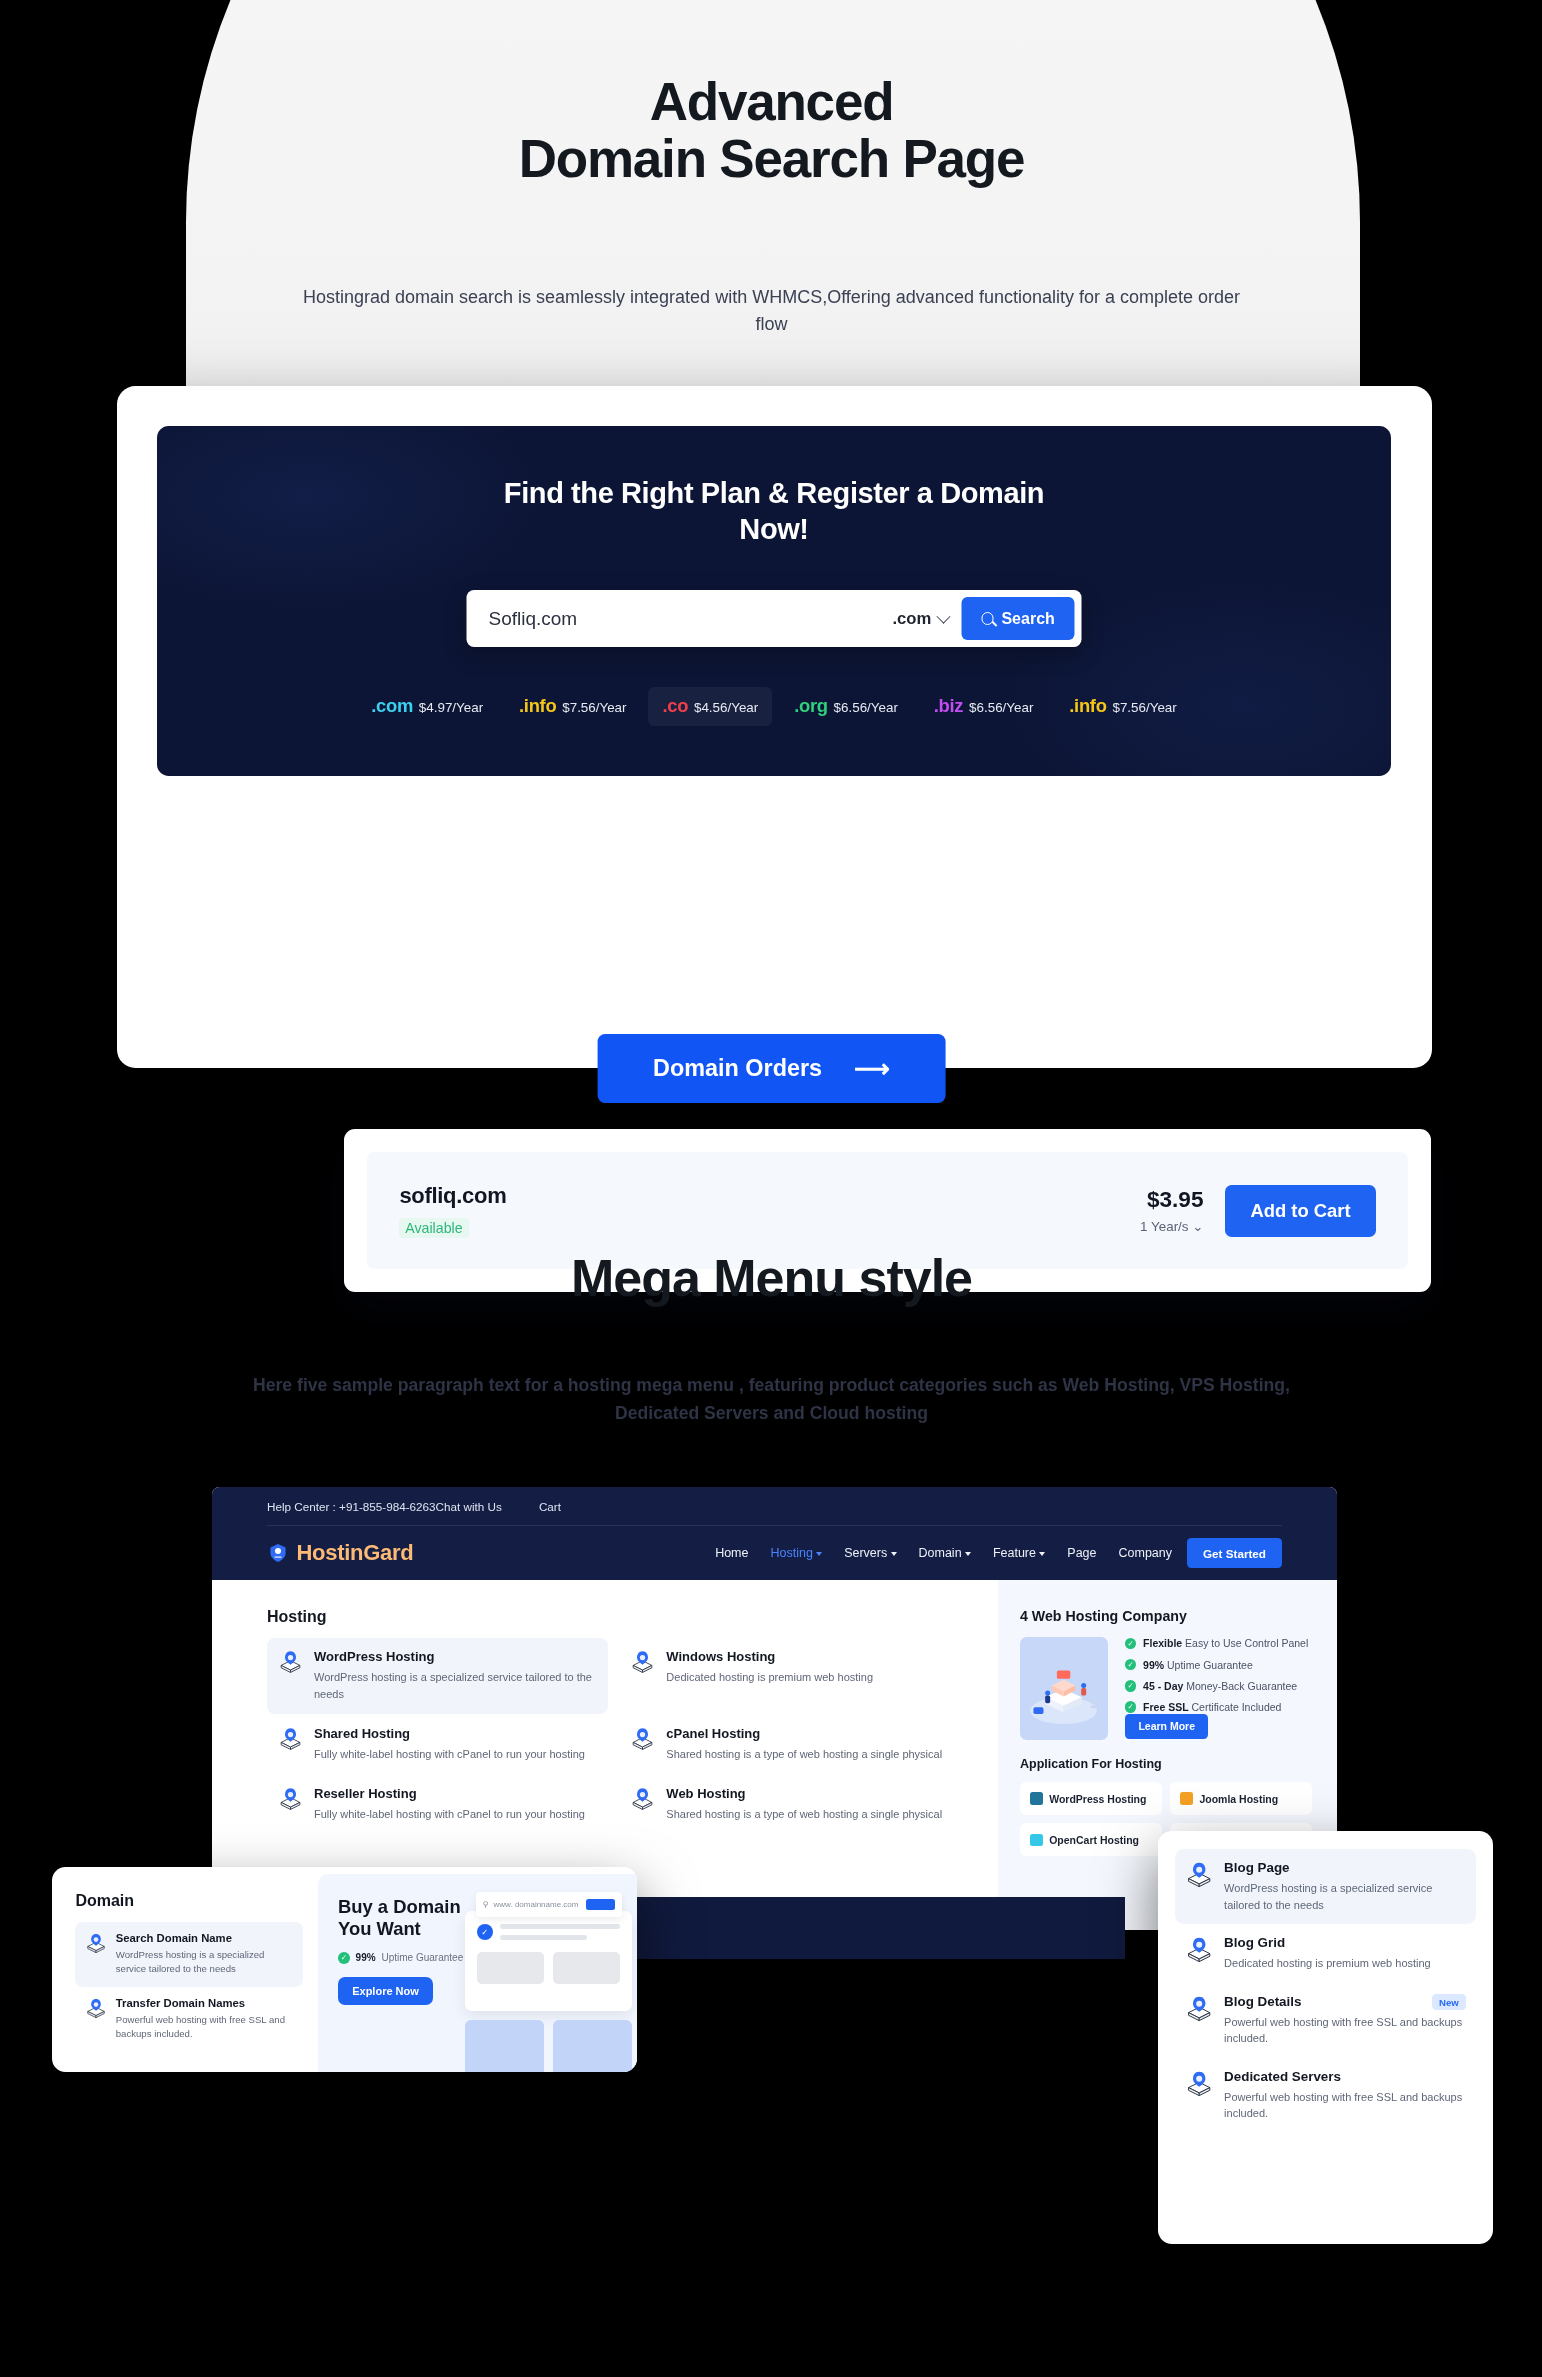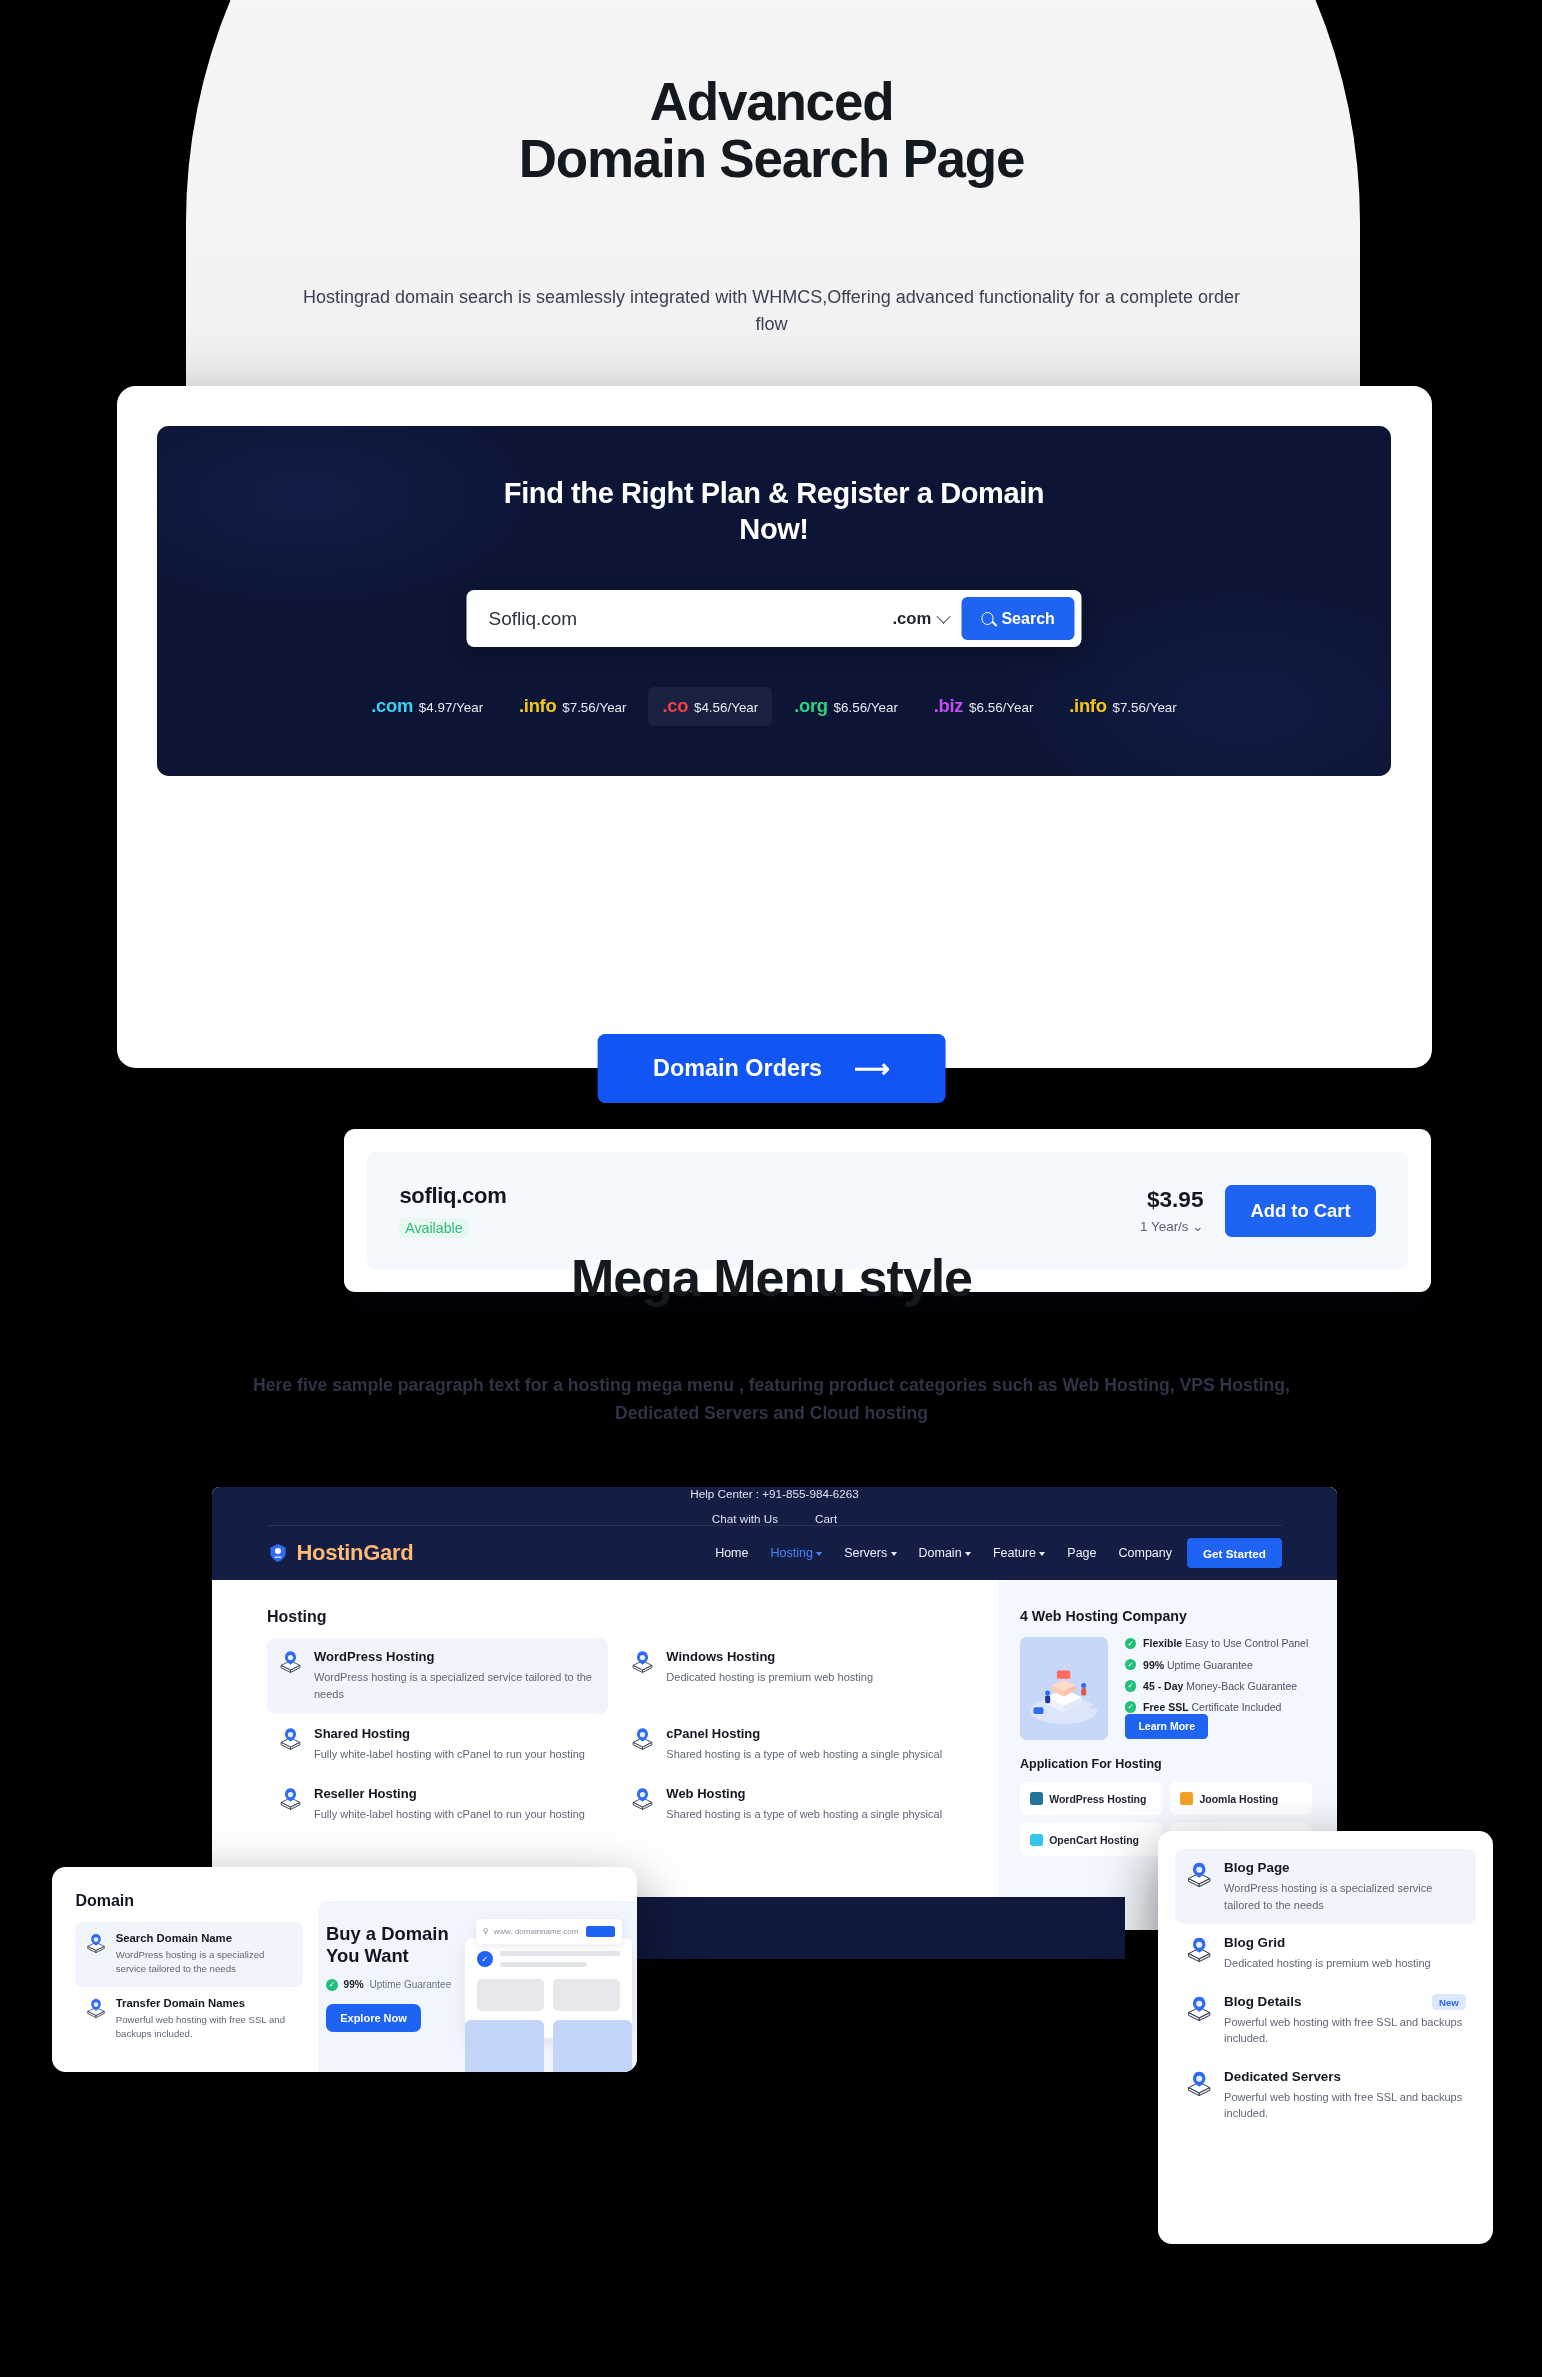--- a/index.html
+++ b/index.html
@@ -150,24 +150,23 @@
 
   .mm-window {
     position: absolute; left: 212px; top: 1487px;
     width: 1125px; height: 443px;
     background: #ffffff; border-radius: 7.5px;
     box-shadow: 0 25px 59px rgba(0,0,0,.6);
     overflow: hidden;
   }
   .mm-nav { background: #141e44; padding: 0 55px; }
   .mm-topbar {
-    display:flex; justify-content: space-between; align-items:center;
+    display:flex; align-items:center;
     height: 39px; font-size: 11.7px; color: #dfe4f1;
     border-bottom: 0.8px solid rgba(255,255,255,.09);
-    flex-direction: column;
   }
   .mm-topbar .right { display:flex; gap: 37px; }
   .mm-mainbar { display:flex; align-items:center; height: 54px; }
   .mm-logo { display:flex; align-items:center; gap:7.5px; color:#fdba74; font-size: 22px; font-weight: 800; letter-spacing:-0.3px;}
   .logo-mark { width: 22px; height: 22px; }
   .mm-links { margin-left: auto; display:flex; align-items:center; gap: 22px; font-size: 12.5px; color:#eef1f8; }
   .mm-link { display:flex; align-items:center; gap:3.3px; cursor:pointer; }
   .mm-link.active { color: #4a84ff; }
   .caret { width:0;height:0;border-left:3.3px solid transparent;border-right:3.3px solid transparent;border-top:4.2px solid currentColor;margin-top:2.5px;}
   .get-started { background:#1f63f2; color:#fff; border:none; height:30px; padding:0 16px; border-radius:4.2px; font-size:11.7px; font-weight:700; margin-left:15px; cursor:pointer; font-family:"Liberation Sans",sans-serif;}
@@ -207,21 +206,21 @@
     background:#fff; border-radius: 13.4px;
     box-shadow: 0 25px 59px rgba(0,0,0,.55);
     display:flex; overflow:hidden;
   }
   .dc-left { width: 251px; padding: 25px 0 0 23.4px; }
   .dc-h { font-size: 16px; font-weight: 800; color:#111622; margin-bottom: 11.7px; }
   .dc-item { display:flex; gap:9.2px; padding: 10px 9.2px; border-radius: 7.5px; }
   .dc-item.hl { background:#f1f5fb; }
   .dc-t { font-size: 11.3px; font-weight: 700; color:#121722; }
   .dc-d { margin-top:4.2px; font-size: 9.6px; line-height:1.5; color:#5f6677; }
-  .dc-right { flex:1; background:#f1f5fd; margin: 34px 0 0 15px; border-radius: 10px 0 0 0; position:relative; padding: 22px 0 0 8px;}
+  .dc-right { flex:1; background:#f1f5fd; margin: 7px 0 0 15px; border-radius: 10px 0 0 0; position:relative; padding: 22px 0 0 20px;}
   .dc-bd { font-size: 18.4px; font-weight: 800; line-height:1.2; color:#111622; }
   .dc-up { display:flex; align-items:center; gap:5.9px; margin-top:11.7px; font-size:10px; color:#6a7182;}
   .dc-up b { color:#161c28; }
   .explore-btn { margin-top: 13.4px; background:#1f63f2; color:#fff;border:none;height:28.4px;padding:0 14.2px;border-radius:7px;font-size:11px;font-weight:700;cursor:pointer;font-family:"Liberation Sans",sans-serif;}
   .mock-url { position:absolute; right: 15px; top: 18.4px; width: 146px; height: 25px; background:#fff; border-radius:4.2px; display:flex;align-items:center;gap:5px;padding:0 6.7px;font-size:8px;color:#8a90a0; box-shadow:0 2.5px 8.4px rgba(0,0,0,.08); z-index:3;}
   .mock-url .bluebar{ margin-left:auto; width:29px;height:11px;background:#1f63f2;border-radius:2.5px;}
   .mock-card { position:absolute; right: 5px; top: 37px; width: 167px; height: 100px; background:#fff;border-radius:6.7px;box-shadow:0 5px 15px rgba(0,0,0,.08); padding: 13.4px 11.7px;}
   .mock-row { display:flex; align-items:center; gap:7.5px; }
   .mock-check { width:16px;height:16px;border-radius:50%;background:#1f63f2;color:#fff;font-size:8.4px;display:flex;align-items:center;justify-content:center;}
   .mock-lines div { height:5px;background:#e2e5ea;border-radius:2.5px;}

